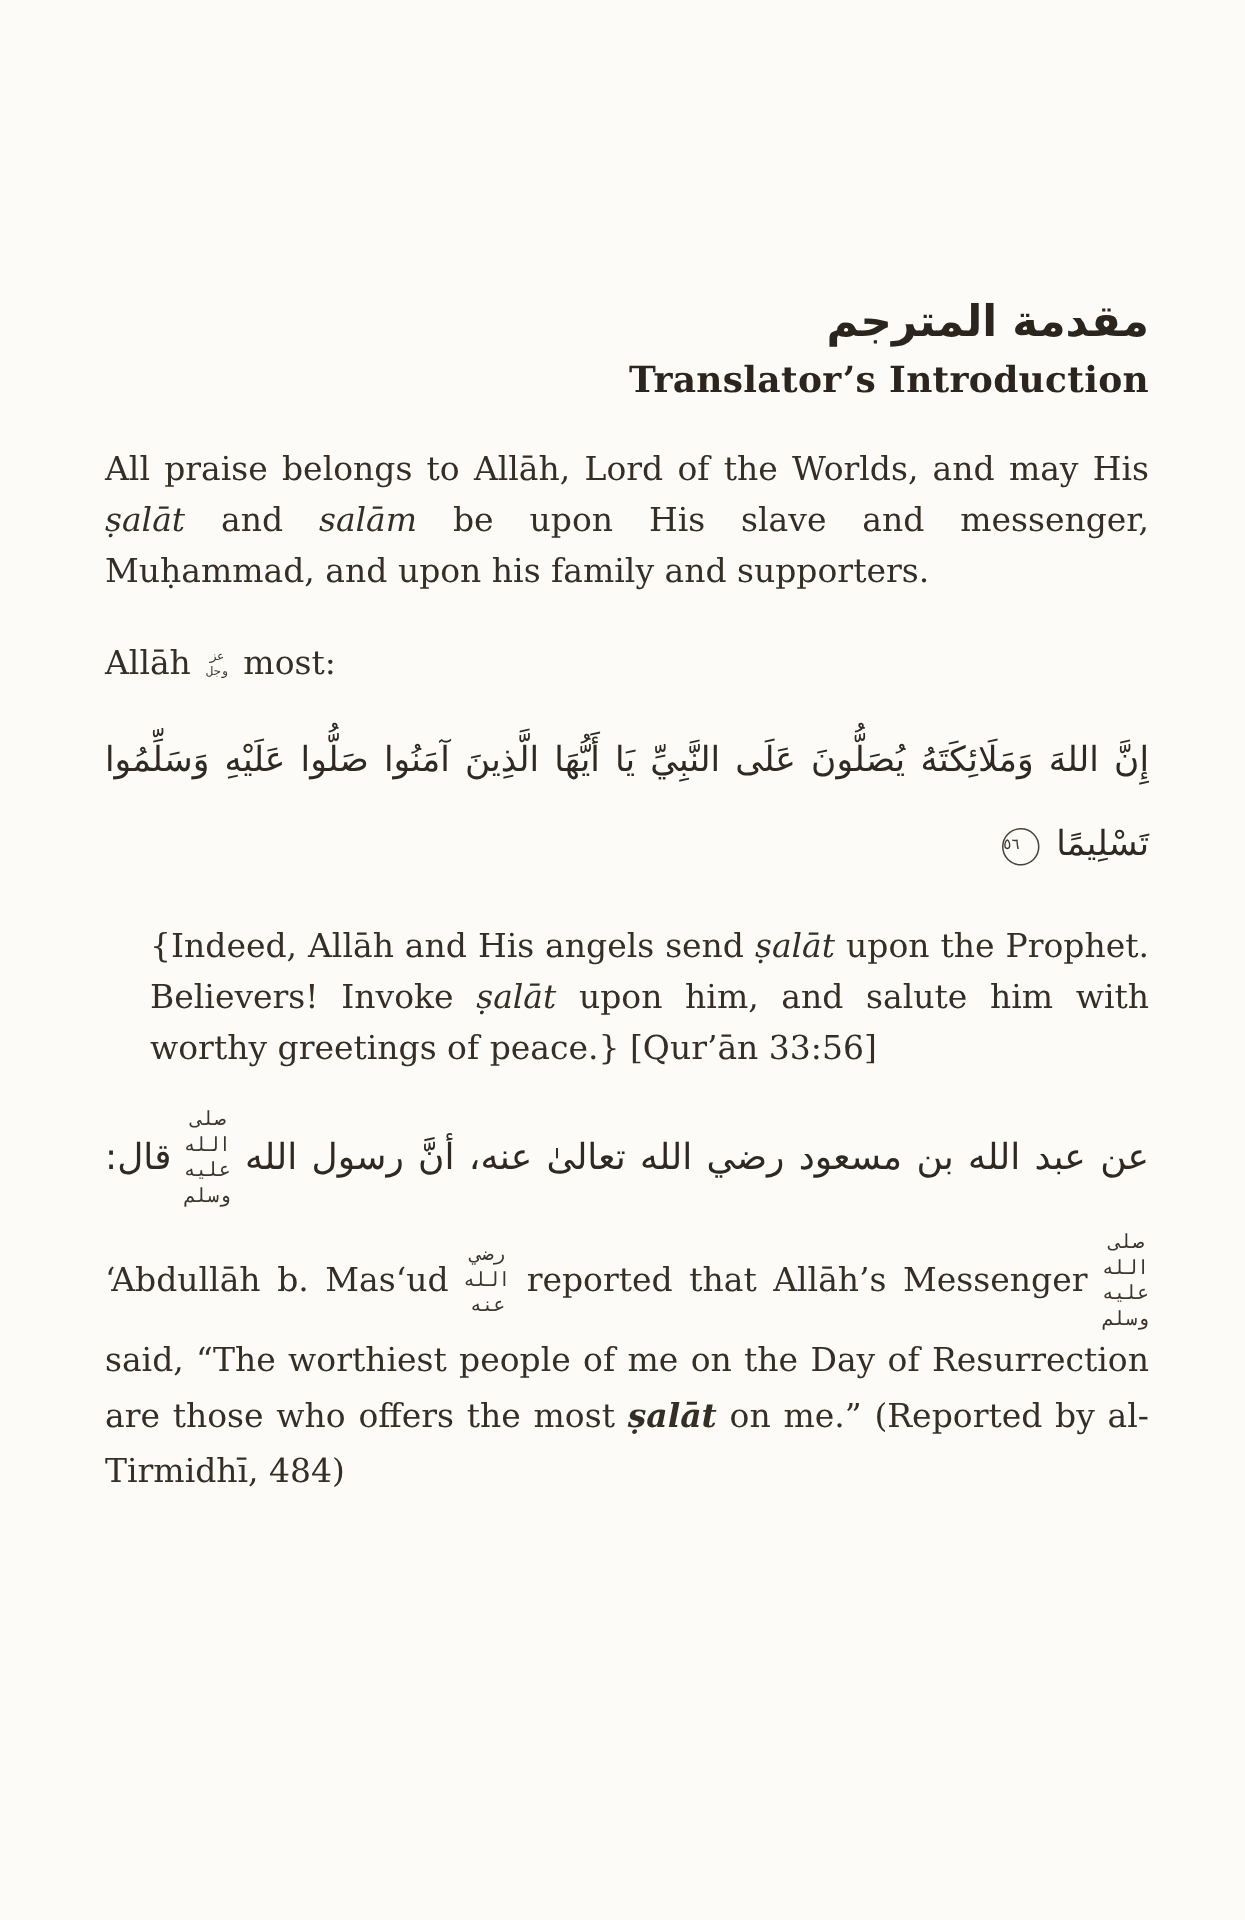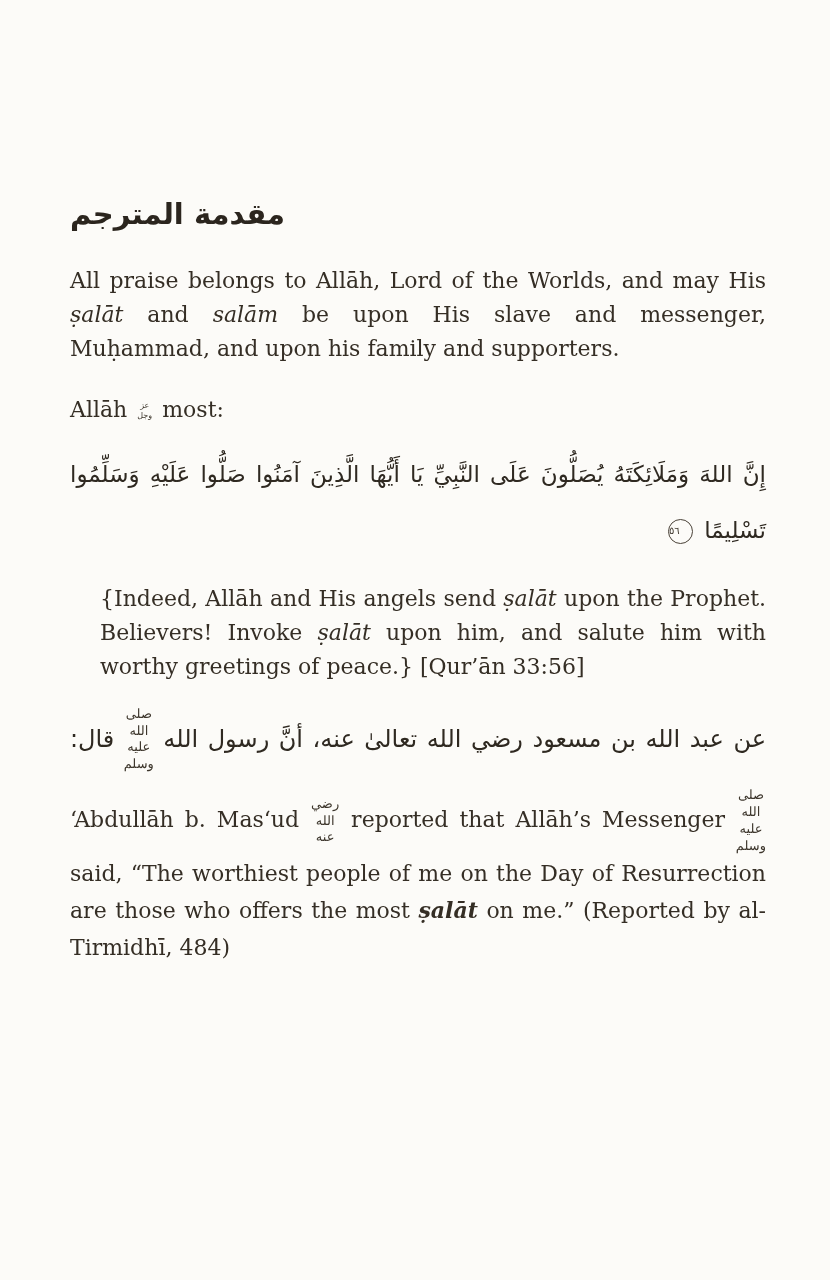--- a/index.html
+++ b/index.html
@@ -9,21 +9,21 @@
     height: 1280px;
     margin: 0 auto;
     background: #fcfbf8;
     color: #332c24;
     font-family: "DejaVu Serif", "Liberation Serif", serif;
     box-sizing: border-box;
     padding: 0 64px 0 70px;
     overflow: hidden;
   }
   
-  .header { text-align: left; padding-top: 196px; }
+  .header { text-align: right; padding-top: 196px; }
   .title-ar {
     direction: rtl;
     font-family: "DejaVu Sans", sans-serif;
     font-weight: 700;
     font-size: 29px;
     line-height: 1.3;
     color: #2b251e;
   }
   .title-en {
     font-weight: 700;
@@ -65,21 +65,21 @@
   .hadith-tr { margin-top: 14px; line-height: 37px; }
   .hadith2-ar { margin-top: 14px; font-size: 24px; line-height: 52px; }
   
   .seg.i  { font-style: italic; }
   .seg.b  { font-weight: 400; }
   .seg.bi { font-weight: 700; font-style: italic; }
   
   .seg.seal, .seg.seal-sm {
     display: inline-block;
     direction: rtl;
-    font-family: Liberation Serif, serif;
+    font-family: Liberation Mono, monospace;
     font-style: normal;
     font-weight: 400;
     text-align: center;
     vertical-align: middle;
     color: #3d362c;
     white-space: normal;
   }
   .seg.seal    { width: 30px; font-size: 13px; line-height: 1.3; }
   .seg.seal-sm { width: 21px; font-size: 8px;   line-height: 1.25; }
   
@@ -98,20 +98,21 @@
     color: #3d362c;
   }
 </style>
 </head>
 <body>
 
 <div class="page">
 
   <div class="header">
     <div class="title-ar">مقدمة المترجم</div>
+    <div class="title-en">Translator’s Introduction</div>
   </div>
 
   <p class="en-block intro"><span class="seg n">All praise belongs to Allāh, Lord of the Worlds, and may His </span><span class="seg i">ṣalāt</span><span class="seg n"> and </span><span class="seg i">salām</span><span class="seg n"> be upon His slave and messenger, Muḥammad, and upon his family and supporters.</span></p>
 
   <p class="en-block said"><span class="seg n">Allāh </span><span class="seg seal-sm">عز وجل</span><span class="seg n"> most:</span></p>
 
   <div class="ar-block verse"><span class="seg n">إِنَّ اللهَ وَمَلَائِكَتَهُ يُصَلُّونَ عَلَى النَّبِيِّ يَا أَيُّهَا الَّذِينَ آمَنُوا صَلُّوا عَلَيْهِ وَسَلِّمُوا تَسْلِيمًا </span><span class="seg ayah">٥٦</span></div>
 
   <p class="en-block verse-tr"><span class="seg n">{Indeed, Allāh and His angels send </span><span class="seg i">ṣalāt</span><span class="seg n"> upon the Prophet. Believers! Invoke </span><span class="seg i">ṣalāt</span><span class="seg n"> upon him, and salute him with worthy greetings of peace.} [Qur’ān 33:56]</span></p>
 

